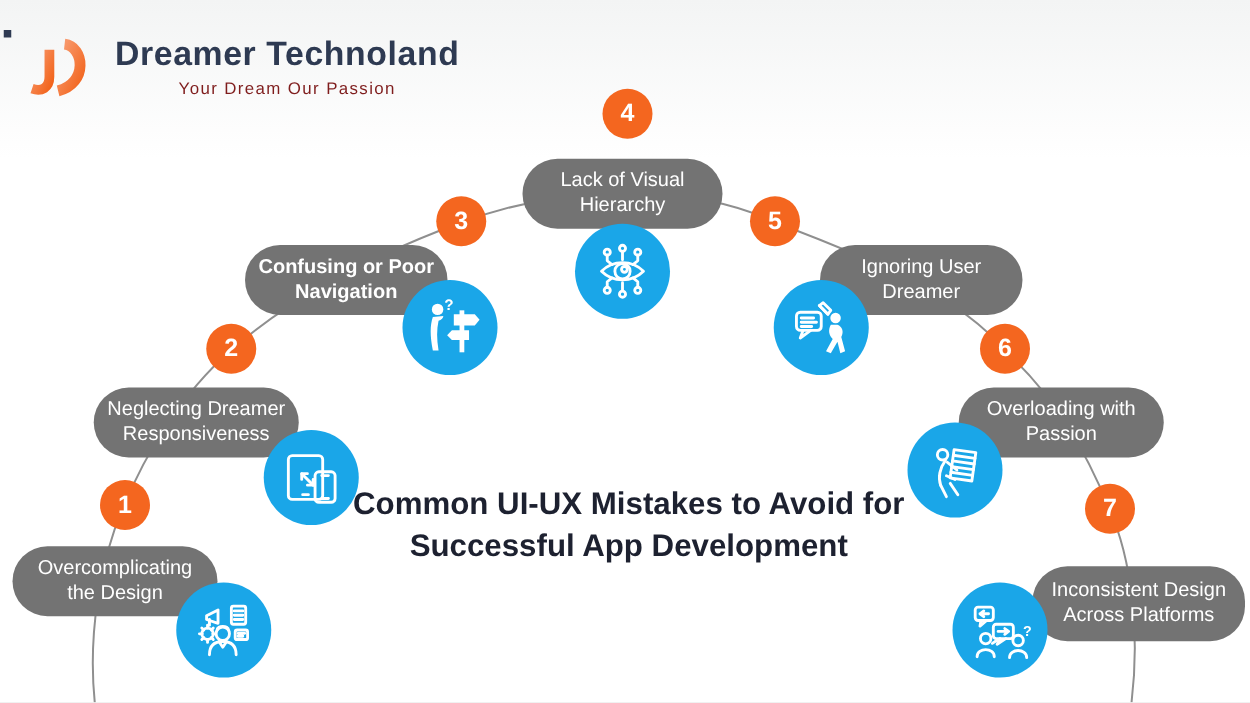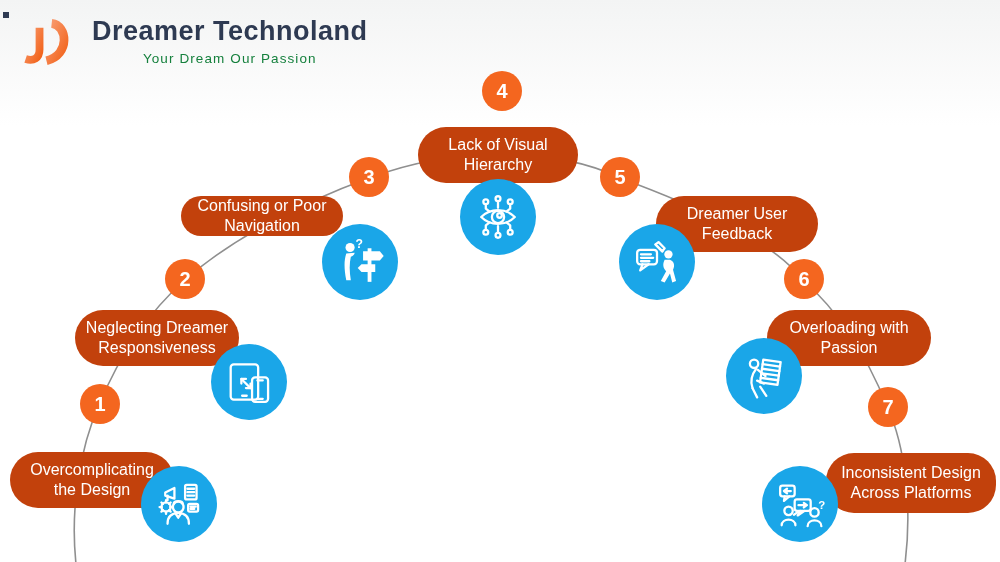--- a/index.html
+++ b/index.html
@@ -15,65 +15,65 @@
   }
   .bg-wash {
     position: absolute; left:0; top:0; width:100%; height:140px;
     background: linear-gradient(180deg, #f3f4f4 0%, rgba(255,255,255,0) 90%);
     pointer-events:none;
   }
   .arc-svg { position:absolute; left:0; top:0; z-index:1; }
   .arc-path { fill:none; stroke:#8f8f8f; stroke-width:1.6; }
 
   
-  .brand { position:absolute; left:10px; top:6px; display:flex; align-items:flex-start; z-index:5; }
+  .brand { position:absolute; left:10px; top:18px; display:flex; align-items:flex-start; z-index:5; }
   .brand-mark-square { position:absolute; left:-7px; top:6px; width:6px; height:6px; background:#2e3a52; }
   .brand-logo { width:66px; height:66px; }
   .brand-text { margin-left:16px; padding-top:10px; }
   .brand-name { font-size:27px; font-weight:600; color:#2e3a52; letter-spacing:0.5px; }
-  .brand-tagline { font-size:13.5px; color:#15803d; letter-spacing:1.1px; text-align:center; margin-top:4px; }
+  .brand-tagline { font-size:13.5px; color:#7f1d1d; letter-spacing:1.1px; text-align:center; margin-top:4px; }
 
   
   .main-title {
     position:absolute; left:255px; top:386px; width:496px;
     text-align:center; z-index:4;
     font-size:25px; font-weight:bold; color:#1d2130; line-height:34px;
   }
 
   
   .num {
     position:absolute; width:40px; height:40px; border-radius:50%;
     background:#f4661f; color:#ffffff; font-size:20px; font-weight:bold;
     display:flex; align-items:center; justify-content:center; z-index:3;
   }
   .pill {
-    position:absolute; border-radius:28px; background:#c2410c; color:#ffffff;
+    position:absolute; border-radius:28px; background:#737373; color:#ffffff;
     display:flex; align-items:center; justify-content:center; text-align:center;
     font-size:16px; line-height:20px; padding:20px 10px; z-index:2;
   }
   .icon-circle {
     position:absolute; width:76px; height:76px; border-radius:50%;
     background:#1aa6e8; display:flex; align-items:center; justify-content:center; z-index:3;
   }
   .icon-circle svg { width:58px; height:58px; }
   .ic { stroke:#ffffff; stroke-width:3; fill:none; stroke-linecap:round; stroke-linejoin:round; }
   .icf { fill:#ffffff; stroke:none; }
   .ictxt { fill:#ffffff; font-weight:bold; font-family:"Liberation Sans",sans-serif; }
 
   
   .i1 .num  { left:80px;  top:384px; }
-  .i1 .pill { left:10px;  top:452px; width:164px; height:56px; }
+  .i1 .pill { left:10px;  top:437px; width:164px; height:56px; }
   .i1 .icon-circle { left:141px; top:466px; }
 
   .i2 .num  { left:165px; top:259px; }
   .i2 .pill { left:75px;  top:310px; width:164px; height:56px; }
   .i2 .icon-circle { left:211px; top:344px; }
 
   .i3 .num  { left:349px; top:157px; }
-  .i3 .pill { left:181px; top:196px; width:162px; height:40px; }
+  .i3 .pill { left:196px; top:196px; width:162px; height:56px;font-weight:bold; }
   .i3 .icon-circle { left:322px; top:224px; }
 
   .i4 .num  { left:482px; top:71px; }
   .i4 .pill { left:418px; top:127px; width:160px; height:56px; }
   .i4 .icon-circle { left:460px; top:179px; }
 
   .i5 .num  { left:600px; top:157px; }
   .i5 .pill { left:656px; top:196px; width:162px; height:56px; }
   .i5 .icon-circle { left:619px; top:224px; }
 
@@ -111,20 +111,24 @@
         <path d="M 34 25 V 50 C 34 60 27 64 18 61" stroke-width="9"></path>
         <path d="M 15 25 V 43" stroke-width="9"></path>
       </g>
     </svg>
     <div class="brand-text">
       <div class="brand-name">Dreamer Technoland</div>
       <div class="brand-tagline">Your Dream Our Passion</div>
     </div>
   </div>
 
+  <div class="main-title">
+    <div>Common UI-UX Mistakes to Avoid for</div>
+    <div>Successful App Development</div>
+  </div>
 
   <div class="item i1">
     <div class="num">1</div>
     <div class="pill">
       <span>Overcomplicating the Design</span>
     </div>
     <div class="icon-circle">
       <svg viewBox="0 0 76 76">
         <g class="ic">
           <path d="M 20 23 L 32 17 L 32 31 L 20 27 Z"></path>
@@ -202,21 +206,21 @@
           <circle cx="54" cy="58" r="3.2"></circle>
           <path d="M 38 17.5 V 26 M 22 21 V 27 L 27 31 M 54 21 V 27 L 49 31 M 38 58.5 V 50 M 22 55 V 49 L 27 45 M 54 55 V 49 L 49 45"></path>
         </g>
       </svg>
     </div>
   </div>
 
   <div class="item i5">
     <div class="num">5</div>
     <div class="pill">
-      <span>Dreamer User Feedback</span>
+      <span>Ignoring User Dreamer</span>
     </div>
     <div class="icon-circle">
       <svg viewBox="0 0 76 76">
         <g class="ic">
           <rect x="12" y="22" width="26" height="19" rx="4"></rect>
           <path d="M 19 41 L 16 49 L 27 41"></path>
           <path d="M 17 28 H 30 M 17 32.5 H 33 M 17 37 H 28"></path>
           <path d="M 36 15 L 45 24"></path>
           <path d="M 40 12 L 48 20 L 45 24 L 36 15 Z"></path>
         </g>

